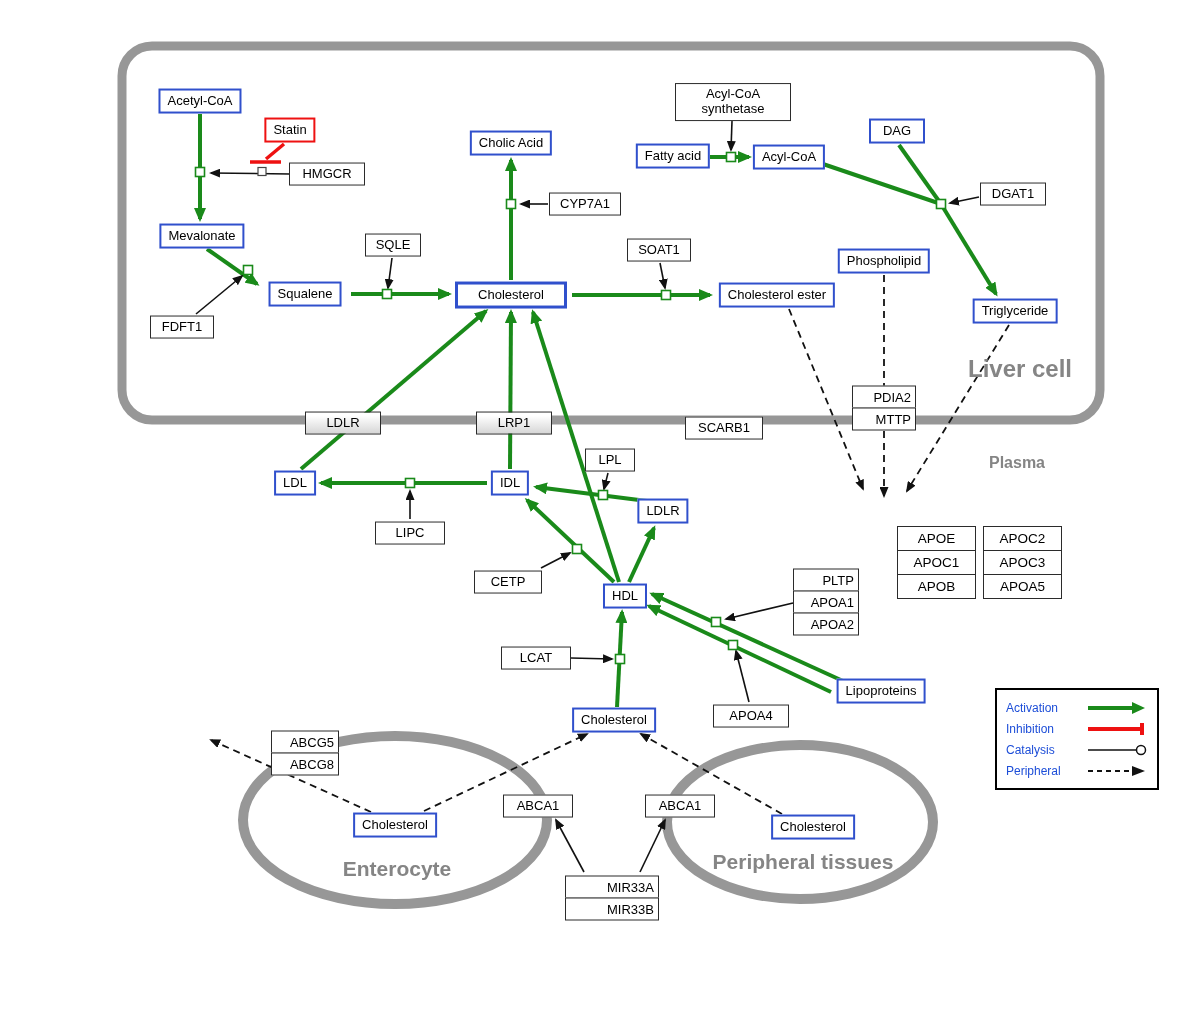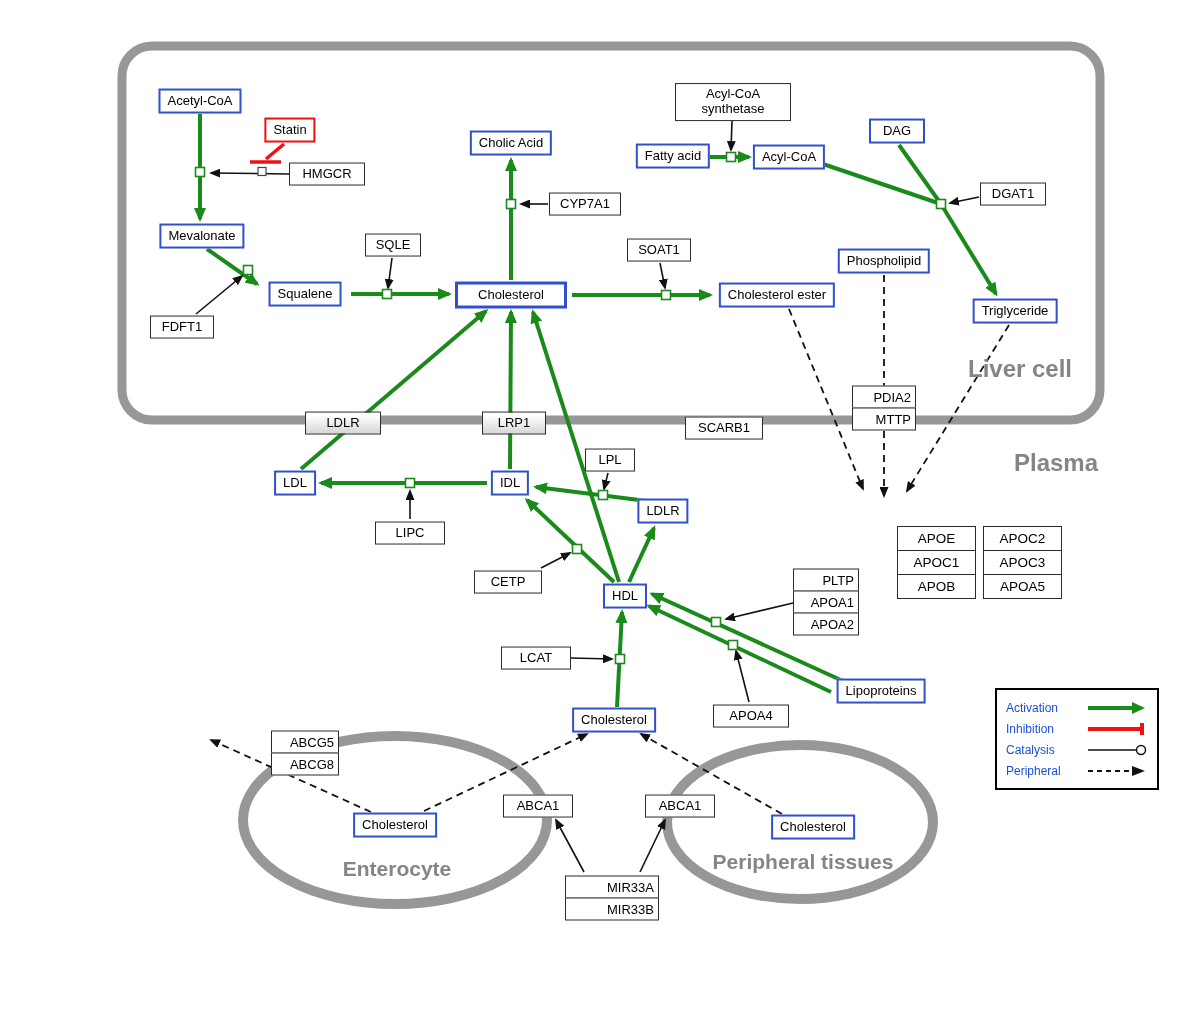--- a/index.html
+++ b/index.html
@@ -111,21 +111,21 @@
       <rect x="598.5" y="490.5" width="9" height="9"></rect>
       <rect x="572.5" y="544.5" width="9" height="9"></rect>
       <rect x="711.5" y="617.5" width="9" height="9"></rect>
       <rect x="728.5" y="640.5" width="9" height="9"></rect>
       <rect x="615.5" y="654.5" width="9" height="9"></rect>
     </g>
     <rect x="258" y="167.5" width="8" height="8" fill="#fff" stroke="#444" stroke-width="1.2"></rect>
   </svg>
 
   <div class="region-label" style="left:1020px;top:369px;font-size:24px">Liver cell</div>
-  <div class="region-label" style="left:1056px;top:463px;font-size:24px">Plasma</div>
+  <div class="region-label" style="left:1017px;top:463px;font-size:16px">Plasma</div>
   <div class="region-label" style="left:397px;top:869px;font-size:21px">Enterocyte</div>
   <div class="region-label" style="left:803px;top:862px;font-size:21px">Peripheral tissues</div>
 
   <div class="node met" style="left:200px;top:101px">Acetyl-CoA</div>
   <div class="node red" style="left:290px;top:130px">Statin</div>
   <div class="node" style="left:327px;top:174px;width:76px">HMGCR</div>
   <div class="node met" style="left:202px;top:236px">Mevalonate</div>
   <div class="node" style="left:182px;top:327px;width:64px">FDFT1</div>
   <div class="node met" style="left:305px;top:294px">Squalene</div>
   <div class="node" style="left:393px;top:245px;width:56px">SQLE</div>
@@ -136,21 +136,21 @@
   <div class="node met" style="left:777px;top:295px">Cholesterol ester</div>
   <div class="node met" style="left:673px;top:156px">Fatty acid</div>
   <div class="node wrap" style="left:733px;top:102px;width:116px">Acyl-CoA synthetase</div>
   <div class="node met" style="left:789px;top:157px">Acyl-CoA</div>
   <div class="node met" style="left:897px;top:131px;width:56px">DAG</div>
   <div class="node" style="left:1013px;top:194px;width:66px">DGAT1</div>
   <div class="node met" style="left:884px;top:261px">Phospholipid</div>
   <div class="node met" style="left:1015px;top:311px">Triglyceride</div>
 
   <div class="node shaded" style="left:343px;top:423px;width:76px">LDLR</div>
-  <div class="node shaded" style="left:514px;top:423px;width:64px">LRP1</div>
+  <div class="node shaded" style="left:514px;top:423px;width:76px">LRP1</div>
   <div class="node" style="left:724px;top:428px;width:78px">SCARB1</div>
 
   <div class="stack" style="left:884px;top:408px;width:64px">
     <div class="cell">PDIA2</div>
     <div class="cell shaded">MTTP</div>
   </div>
 
   <div class="node met" style="left:295px;top:483px">LDL</div>
   <div class="node met" style="left:510px;top:483px">IDL</div>
   <div class="node met" style="left:663px;top:511px">LDLR</div>

